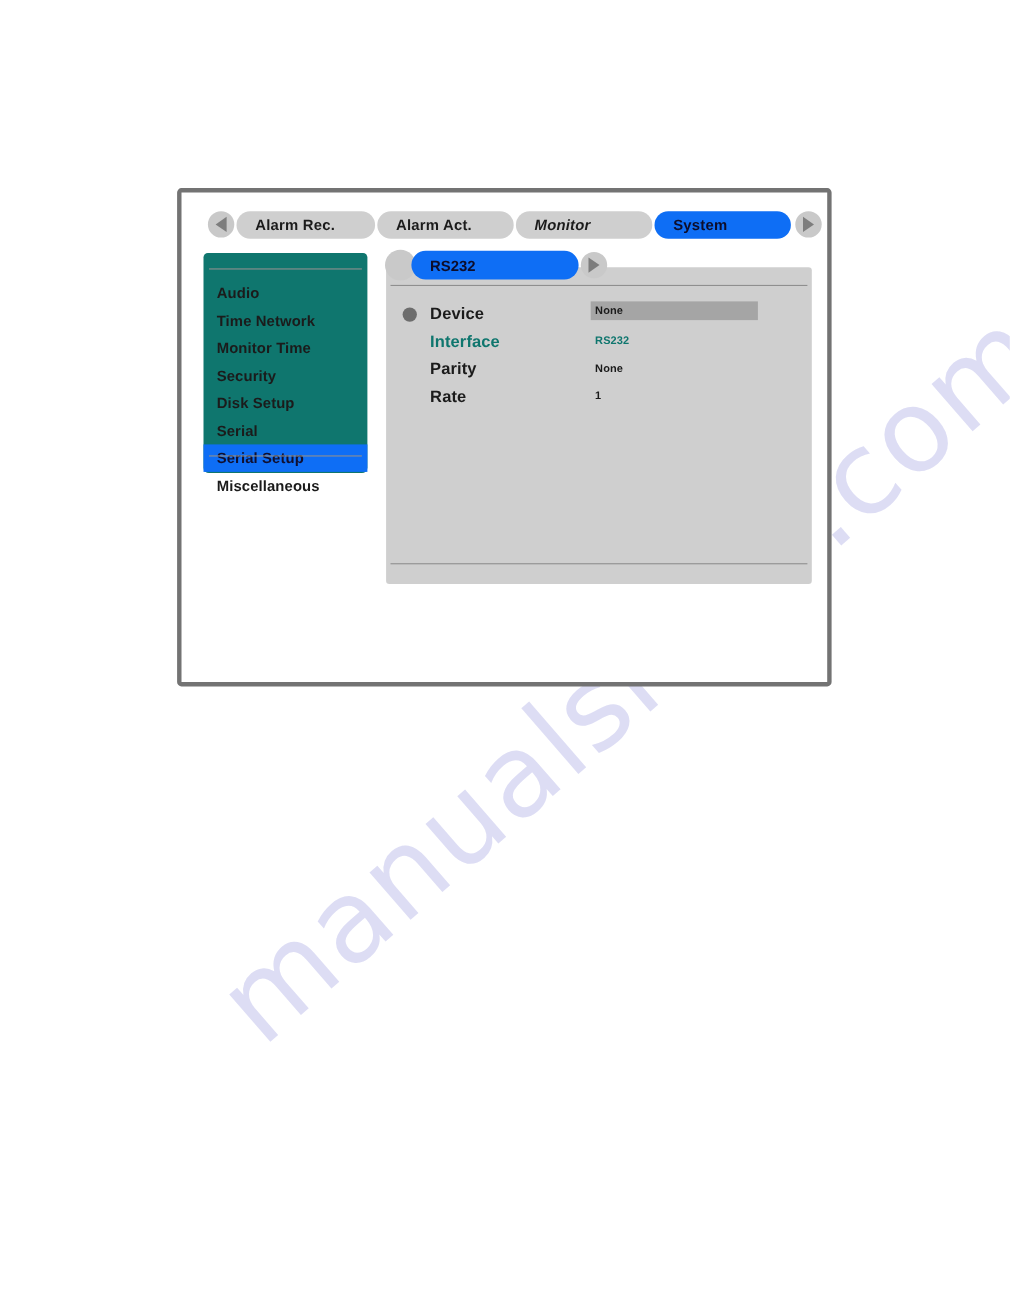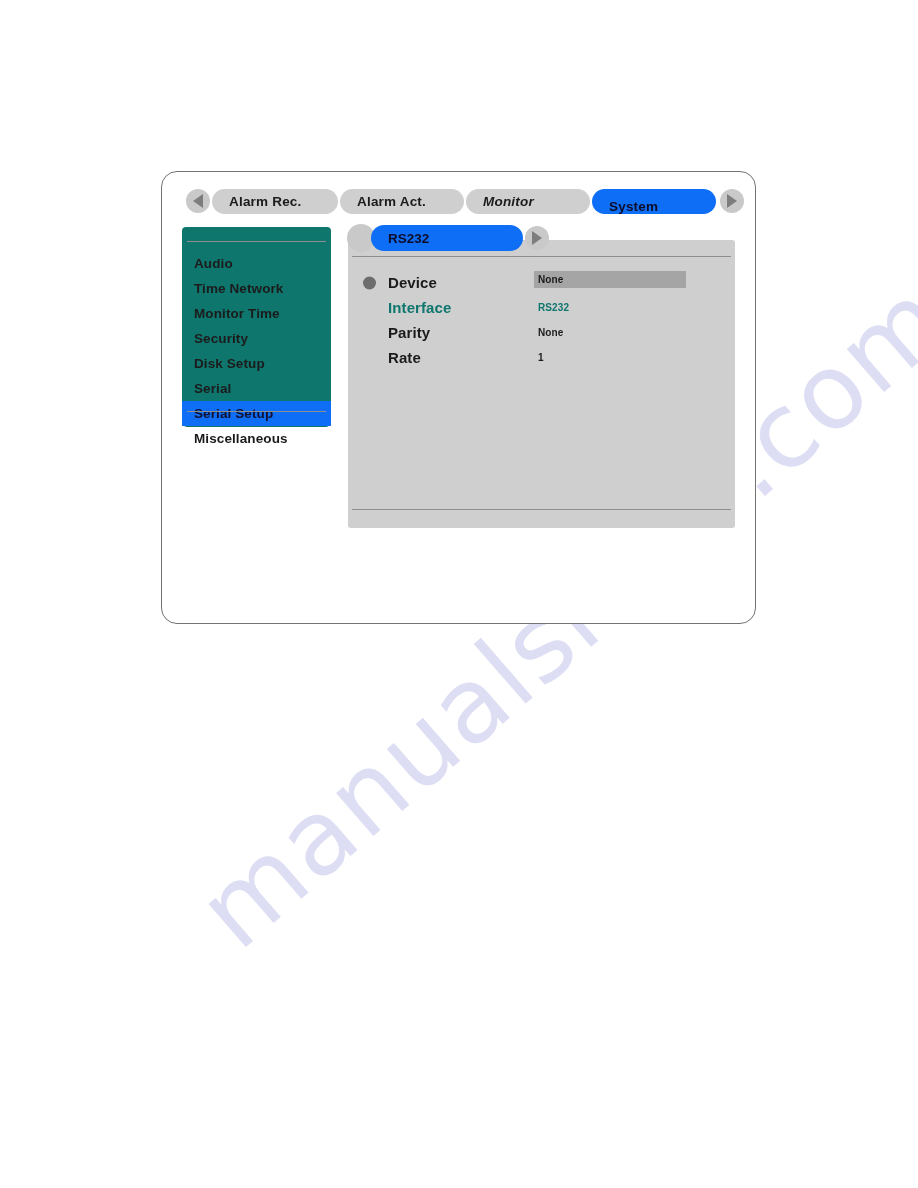--- a/index.html
+++ b/index.html
@@ -43,22 +43,22 @@
   }
 
   
   .osd-window {
     position: absolute;
     left: 161px;
     top: 171px;
     width: 595px;
     height: 453px;
     background: #ffffff;
-    border: 1px solid #737373;
-    border-radius: 16px;
+    border: 4px solid #737373;
+    border-radius: 4px;
     box-sizing: border-box;
     z-index: 10;
   }
 
   
   .tabstrip {
     position: absolute;
     left: 24px;
     top: 16px;
     width: 548px;
@@ -102,21 +102,21 @@
     font-size: 13.5px;
     font-weight: bold;
     color: #1b1b1b;
     letter-spacing: 0.2px;
     margin-right: 2px;
     flex: 0 0 auto;
   }
   .tab.t0 { width: 126px; }
   .tab.t1 { width: 124px; }
   .tab.t2 { width: 124px; font-style: italic; }
-  .tab.t3 { width: 124px; background: #0e6ef5; color: #0d0d2a; align-items: flex-end; }
+  .tab.t3 { width: 124px; background: #0e6ef5; color: #0d0d2a; }
 
   
   .sidebar {
     position: absolute;
     left: 20px;
     top: 55px;
     width: 149px;
     height: 200px;
     background: #0f766e;
     border-radius: 4px 4px 5px 5px;

